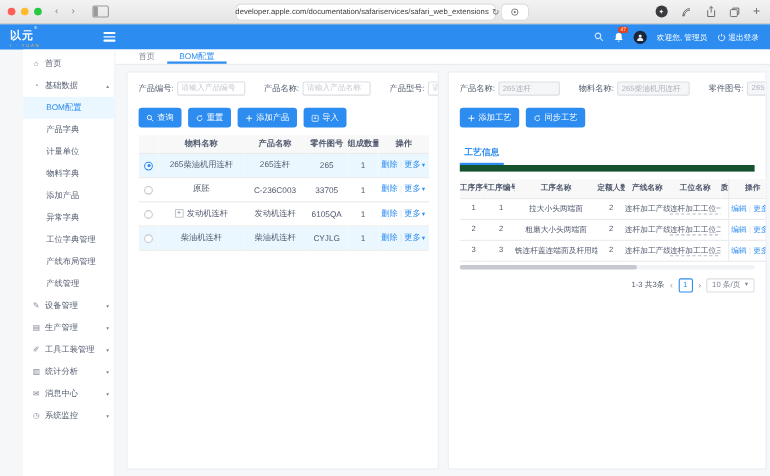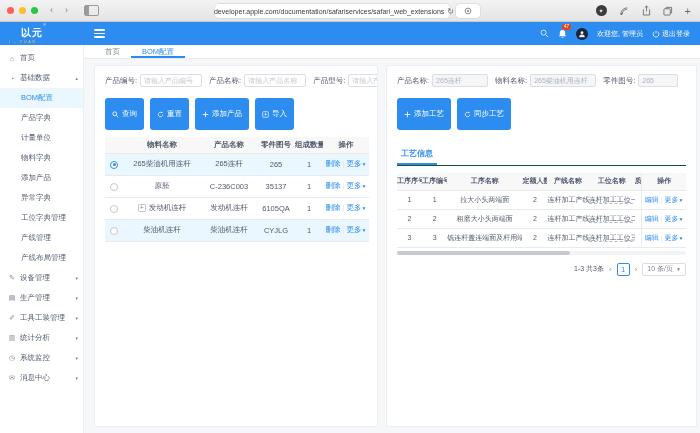--- a/index.html
+++ b/index.html
@@ -18,62 +18,62 @@
   .urlbar .reload { color:#6e6e6e; font-size:8px; }
   .pillbtn { position:absolute; left:456px; top:4px; width:24px; height:14px; background:#fff; border-radius:4px; box-shadow:0 0 0 0.5px #cfcfcf; display:flex; align-items:center; justify-content:center; }
   .chrome-right { margin-left:auto; display:flex; align-items:center; gap:12px; padding-right:2px; }
   .extdot { width:11px; height:11px; border-radius:50%; background:#3c3c3e; display:flex; align-items:center; justify-content:center; color:#fff; font-size:6px; }
   .gico { color:#6e6e6e; }
   .plus-tab { color:#6e6e6e; font-size:11px; }
 
   
   .app-header { height:23px; background:#2d8cf0; display:flex; align-items:center; color:#fff; }
   .logo { width:84px; padding-left:9px; line-height:1; }
-  .logo .cn { font-size:10px; font-weight:bold; letter-spacing:1px;margin-left:12px; }
+  .logo .cn { font-size:10px; font-weight:bold; letter-spacing:1px; }
   .logo .reg { font-size:4px; vertical-align:top; }
   .logo .en { font-size:4px; color:#ffb54d; letter-spacing:1.5px; margin-top:1px; }
   .hamburger { width:11px; display:flex; flex-direction:column; gap:2px; margin-left:10px; }
   .hamburger i { height:1.5px; background:#fff; border-radius:1px; }
   .hdr-right { margin-left:auto; display:flex; align-items:center; gap:9px; padding-right:10px; font-size:7px; }
   .bellwrap { position:relative; }
   .badge { position:absolute; top:-5px; left:4px; background:#ed3f14; color:#fff; border-radius:5px; font-size:4.5px; padding:1px 2px; line-height:1; }
   .avatar { width:12px; height:12px; border-radius:50%; background:#1c2438; display:flex; align-items:center; justify-content:center; }
   .logout { display:flex; align-items:center; gap:2px; }
 
   
-  .app-body { display:flex; height:388px; }
+  .app-body { display:flex; height:388px;padding-left:21px; }
   .sidebar { width:84px; background:#fff; border-right:1px solid #eceef2; padding-top:3px; flex-shrink:0; }
   .side-item { height:20px; display:flex; align-items:center; gap:4px; padding:0 5px 0 8px; font-size:7.5px; color:#515a6e; white-space:nowrap; }
   .side-item .ico { font-size:7px; color:#808695; width:8px; text-align:center; }
   .side-item .chev { margin-left:auto; font-size:5px; color:#808695; }
   .side-sub { padding-left:21px; }
   .side-sub.active { background:#ebf7ff; color:#2d8cf0; }
 
   .main { flex:1; display:flex; flex-direction:column; min-width:0; }
   .tabbar { height:14px; background:#fff; border-bottom:1px solid #e8eaec; display:flex; padding-left:10px; }
   .tab { font-size:7.5px; color:#808695; display:flex; align-items:center; padding:0 11px; }
   .tab.active { color:#2d8cf0; box-shadow:inset 0 -2px 0 #2d8cf0; }
 
   .content { flex:1; display:flex; gap:8px; padding:6px 3px 6px 10px; min-height:0; }
   .card { background:#fff; border:1px solid #ebeef5; border-radius:2px; padding:8px 10px; overflow:hidden; }
   .card.left { width:284px; flex-shrink:0; }
   .card.right { flex:1; min-width:0; }
 
-  .filters { display:flex; gap:7px; align-items:center; font-size:7.5px; color:#515a6e; white-space:nowrap; }
+  .filters { display:flex; gap:17px; align-items:center; font-size:7.5px; color:#515a6e; white-space:nowrap; }
   .fgroup { display:flex; align-items:center; gap:3px; }
   .fgroup input { width:62px; height:13px; border:1px solid #dcdee2; border-radius:2px; font-size:7px; padding:0 3px; color:#515a6e; outline:none; font-family:inherit; }
   .fgroup input::placeholder { color:#c5c8ce; }
   .fgroup input:disabled { background:#f5f6f8; color:#aeb3bc; }
   .fgroup input.w1{width:56px;} .fgroup input.w2{width:66px;} .fgroup input.w3{width:40px;}
 
   .btnrow { display:flex; gap:6px; margin-top:11px; }
-  .btn { height:32px; background:#2d8cf0; color:#fff; border:none; border-radius:3px; font-size:7.5px; display:flex; align-items:center; gap:3px; padding:0 7px; font-family:inherit; }
+  .btn { height:18px; background:#2d8cf0; color:#fff; border:none; border-radius:3px; font-size:7.5px; display:flex; align-items:center; gap:3px; padding:0 7px; font-family:inherit; }
 
   .sec-title { margin-top:12px; font-size:8px; color:#17233d; font-weight:bold; }
-  .tabs-line { margin-top:12px; border-bottom:1px solid #14532d; }
+  .tabs-line { margin-top:12px; border-bottom:6px solid #14532d; }
   .sec-tab { display:inline-block; font-size:8px; color:#2d8cf0; font-weight:bold; padding:0 4px 4px; border-bottom:2px solid #2d8cf0; }
 
   table { width:100%; border-collapse:collapse; table-layout:fixed; margin-top:7px; color:#515a6e; }
   th { background:#f8f8f9; font-weight:bold; font-size:7.5px; height:16px; border-bottom:1px solid #e8eaec; overflow:hidden; white-space:nowrap; }
   td { height:22px; border-bottom:1px solid #e8eaec; text-align:center; font-size:7.5px; overflow:hidden; white-space:nowrap; }
   .tbl-r th { font-size:7px; height:17px; }
   .tbl-r td { font-size:7px; height:19px; }
   tr.hl { background:#ebf7ff; }
   .link { color:#2d8cf0; }
   .sep { color:#e2e5ea; margin:0 2px; }
@@ -208,24 +208,24 @@
     <div class="side-item side-sub">
         <span>添加产品</span>
       </div>
     <div class="side-item side-sub">
         <span>异常字典</span>
       </div>
     <div class="side-item side-sub">
         <span>工位字典管理</span>
       </div>
     <div class="side-item side-sub">
+        <span>产线布局管理</span>
+      </div>
+    <div class="side-item side-sub">
         <span>产线管理</span>
-      </div>
-    <div class="side-item side-sub">
-        <span>产线布局管理</span>
       </div>
     <div class="side-item">
         <span class="ico">✎</span>
         <span>设备管理</span>
         <span class="chev">▾</span>
       </div>
     <div class="side-item">
         <span class="ico">▤</span>
         <span>生产管理</span>
         <span class="chev">▾</span>
@@ -234,27 +234,27 @@
         <span class="ico">✐</span>
         <span>工具工装管理</span>
         <span class="chev">▾</span>
       </div>
     <div class="side-item">
         <span class="ico">▥</span>
         <span>统计分析</span>
         <span class="chev">▾</span>
       </div>
     <div class="side-item">
+        <span class="ico">✉</span>
+        <span>消息中心</span>
+        <span class="chev">▾</span>
+      </div>
+    <div class="side-item">
         <span class="ico">◷</span>
         <span>系统监控</span>
-        <span class="chev">▾</span>
-      </div>
-    <div class="side-item">
-        <span class="ico">✉</span>
-        <span>消息中心</span>
         <span class="chev">▾</span>
       </div>
   </aside>
 
   <div class="main">
 
     <div class="tabbar">
       <div class="tab">
           <span>首页</span>
         </div>
@@ -334,21 +334,21 @@
               <td>265柴油机用连杆</td>
               <td>265连杆</td>
               <td>265</td>
               <td>1</td>
               <td><span class="link">删除</span><span class="sep">|</span><span class="link">更多</span><span class="caret">▼</span></td>
             </tr>
             <tr>
               <td><span class="radio"></span></td>
               <td>原胚</td>
               <td>C-236C003</td>
-              <td>35137</td>
+              <td>33705</td>
               <td>1</td>
               <td><span class="link">删除</span><span class="sep">|</span><span class="link">更多</span><span class="caret">▼</span></td>
             </tr>
             <tr>
               <td><span class="radio"></span></td>
               <td><span class="expander">+</span><span>发动机连杆</span></td>
               <td>发动机连杆</td>
               <td>6105QA</td>
               <td>1</td>
               <td><span class="link">删除</span><span class="sep">|</span><span class="link">更多</span><span class="caret">▼</span></td>

